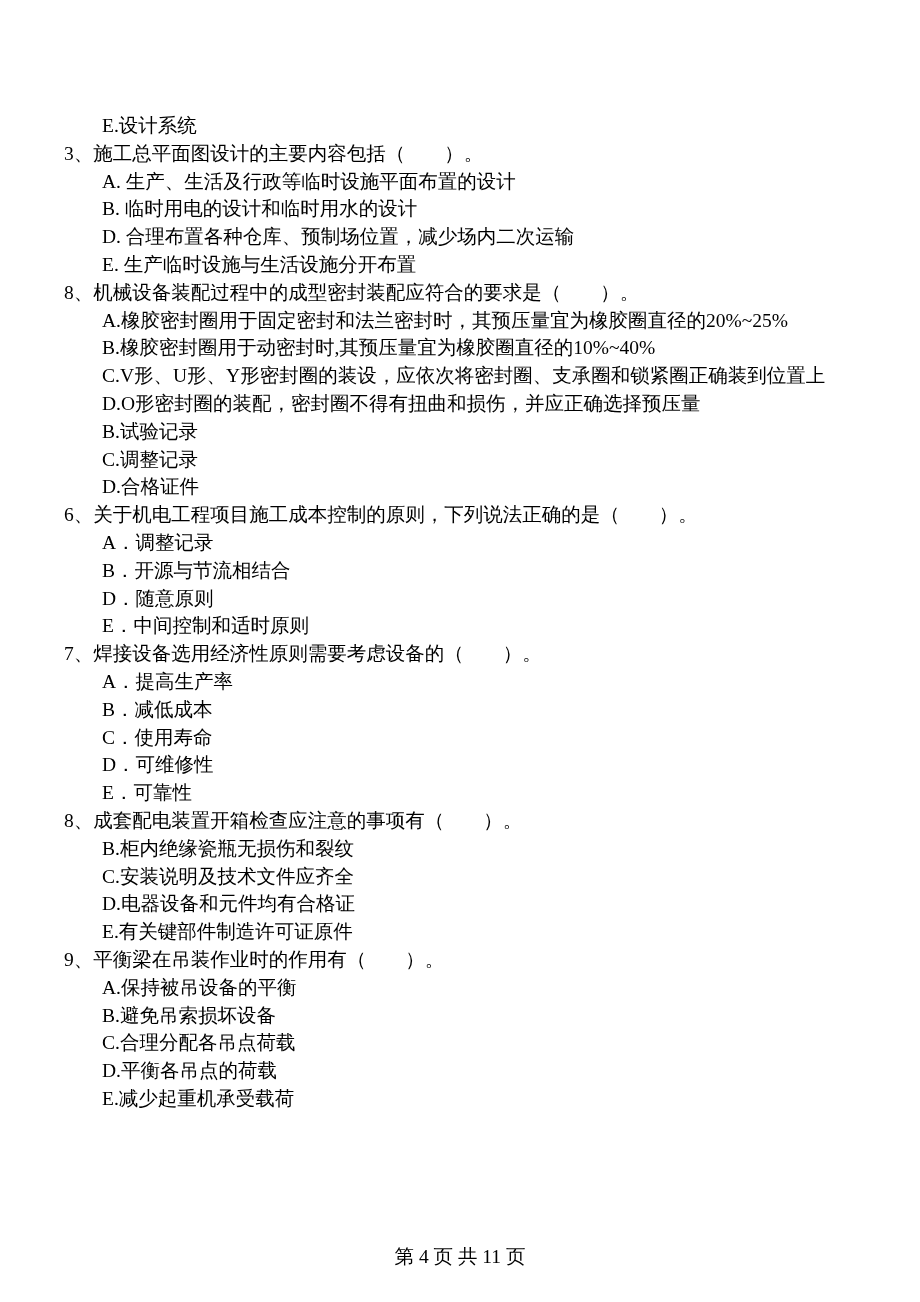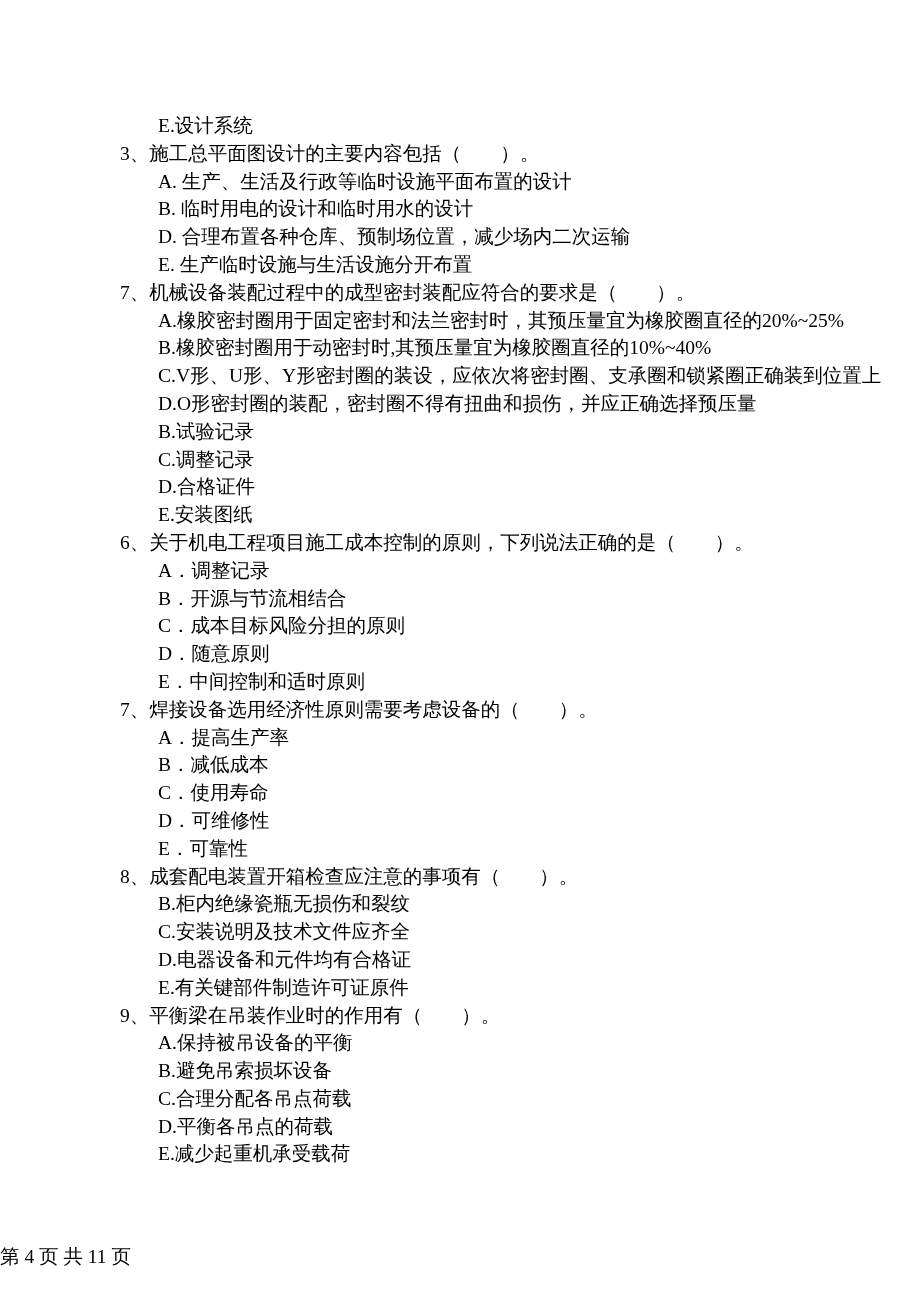--- a/index.html
+++ b/index.html
@@ -11,62 +11,61 @@
     background: #ffffff;
     font-family: "SimSun", "STSong", serif;
     color: #000000;
   }
   .page {
     position: relative;
     width: 920px;
     height: 1302px;
     box-sizing: border-box;
     padding-top: 112px;
-    padding-left: 120px;
+    padding-left: 64px;
     padding-right: 120px;
   }
   .line {
     font-size: 19.5px;
     line-height: 27.8px;
     white-space: nowrap;
     letter-spacing: 0px;
   }
   .opt-indent { padding-left: 38px; }
   .footer {
     position: absolute;
     left: 0;
     right: 0;
     bottom: 32px;
+    text-align: center;
     font-size: 19.5px;
   }
 </style>
 </head>
 <body>
 
 <div class="page">
   <div id="body-lines">
       <div class="line opt-indent">E.设计系统</div>
       <div class="line ">3、施工总平面图设计的主要内容包括（　　）。</div>
       <div class="line opt-indent">A. 生产、生活及行政等临时设施平面布置的设计</div>
       <div class="line opt-indent">B. 临时用电的设计和临时用水的设计</div>
       <div class="line opt-indent">D. 合理布置各种仓库、预制场位置，减少场内二次运输</div>
       <div class="line opt-indent">E. 生产临时设施与生活设施分开布置</div>
-      <div class="line ">7、机械设备装配过程中的成型密封装配应符合的要求是（　　）。</div>
+      <div class="line ">8、机械设备装配过程中的成型密封装配应符合的要求是（　　）。</div>
       <div class="line opt-indent">A.橡胶密封圈用于固定密封和法兰密封时，其预压量宜为橡胶圈直径的20%~25%</div>
       <div class="line opt-indent">B.橡胶密封圈用于动密封时,其预压量宜为橡胶圈直径的10%~40%</div>
       <div class="line opt-indent">C.V形、U形、Y形密封圈的装设，应依次将密封圈、支承圈和锁紧圈正确装到位置上</div>
       <div class="line opt-indent">D.O形密封圈的装配，密封圈不得有扭曲和损伤，并应正确选择预压量</div>
       <div class="line opt-indent">B.试验记录</div>
       <div class="line opt-indent">C.调整记录</div>
       <div class="line opt-indent">D.合格证件</div>
-      <div class="line opt-indent">E.安装图纸</div>
       <div class="line ">6、关于机电工程项目施工成本控制的原则，下列说法正确的是（　　）。</div>
       <div class="line opt-indent">A．调整记录</div>
       <div class="line opt-indent">B．开源与节流相结合</div>
-      <div class="line opt-indent">C．成本目标风险分担的原则</div>
       <div class="line opt-indent">D．随意原则</div>
       <div class="line opt-indent">E．中间控制和适时原则</div>
       <div class="line ">7、焊接设备选用经济性原则需要考虑设备的（　　）。</div>
       <div class="line opt-indent">A．提高生产率</div>
       <div class="line opt-indent">B．减低成本</div>
       <div class="line opt-indent">C．使用寿命</div>
       <div class="line opt-indent">D．可维修性</div>
       <div class="line opt-indent">E．可靠性</div>
       <div class="line ">8、成套配电装置开箱检查应注意的事项有（　　）。</div>
       <div class="line opt-indent">B.柜内绝缘瓷瓶无损伤和裂纹</div>

